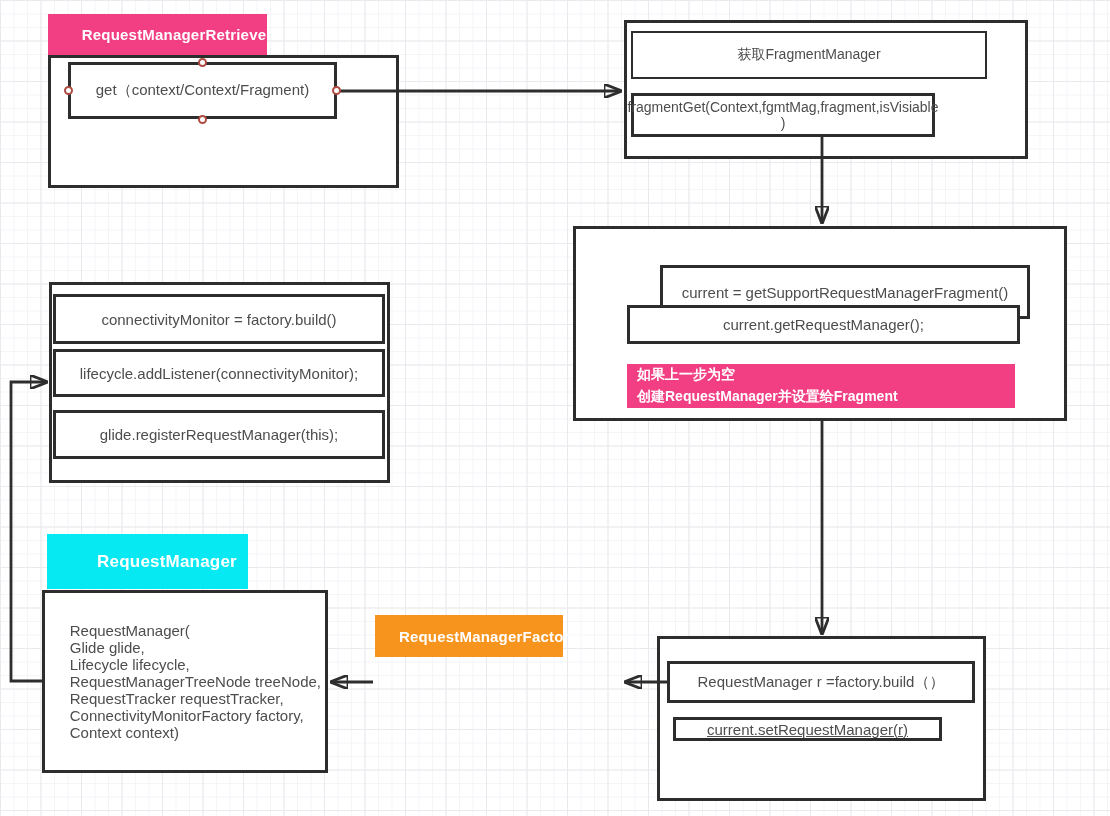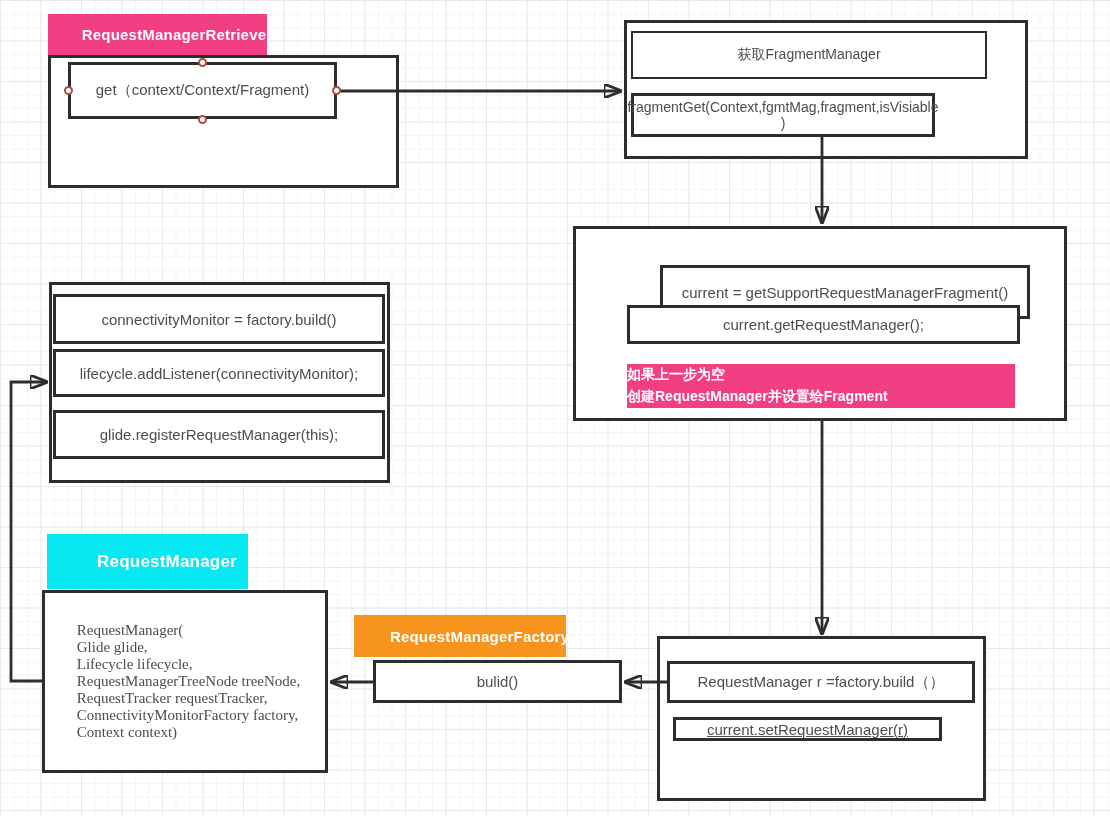--- a/index.html
+++ b/index.html
@@ -26,24 +26,24 @@
   .hdr{
     position:absolute;box-sizing:border-box;display:flex;align-items:center;justify-content:center;
     color:#ffffff;font-weight:700;font-size:15px;z-index:12;letter-spacing:.2px;padding-left:39px;
   }
   .hdr.pink{background:var(--pink,#f23e82);}
   .hdr.cyan{background:var(--cyan,#06e8f2);font-size:17px;text-align:center;}
   .hdr.orange{background:var(--orange,#f7941d);}
   .note{
     position:absolute;box-sizing:border-box;background:var(--pink,#f23e82);
     color:#ffffff;font-weight:700;font-size:14px;line-height:1.55;
-    display:flex;align-items:center;text-align:left;
+    display:flex;align-items:center;padding-left:10px;text-align:left;
     white-space:pre-line;z-index:10;
   }
-  .constructor{justify-content:center;text-align:left;white-space:pre-line;line-height:17px;padding:0 4px 0 11px;font-family:Liberation Serif, serif;}
+  .constructor{justify-content:flex-end;text-align:left;white-space:pre-line;line-height:17px;padding:0 4px 0 11px;}
   .handle{
     position:absolute;width:9px;height:9px;border-radius:50%;box-sizing:border-box;
     background:#fff;border:2px solid #ad4a41;z-index:40;
   }
   svg.connectors{position:absolute;left:0;top:0;z-index:25;pointer-events:none;}
   svg.connectors path{stroke:#2d2d2d;stroke-width:2.8;fill:none;}
 </style>
 </head>
 <body>
 
@@ -99,25 +99,22 @@
   <div class="box constructor" style="left:42px;top:590px;width:286px;height:183px;">
     <span>  RequestManager(
 Glide glide,
  Lifecycle lifecycle,
  RequestManagerTreeNode treeNode,
 RequestTracker requestTracker,
 ConnectivityMonitorFactory factory,
 Context context)</span>
   </div>
 
-  <div class="hdr orange" style="left:354px;top:615px;width:212px;height:42px;">
+  <div class="hdr orange" style="left:375px;top:615px;width:188px;height:42px;">
     <span>RequestManagerFactory</span>
-  </div>
-  <div class="box" style="left:373px;top:660px;width:249px;height:43px;">
-    <span>bulid()</span>
   </div>
 
   <div class="box outer" style="left:657px;top:636px;width:329px;height:165px;"></div>
   <div class="box" style="left:667px;top:661px;width:308px;height:42px;justify-content:center;">
     <span>RequestManager r =factory.build（）</span>
   </div>
   <div class="box" style="left:673px;top:717px;width:269px;height:24px;text-decoration:underline;">
     <span>current.setRequestManager(r)</span>
   </div>
 

